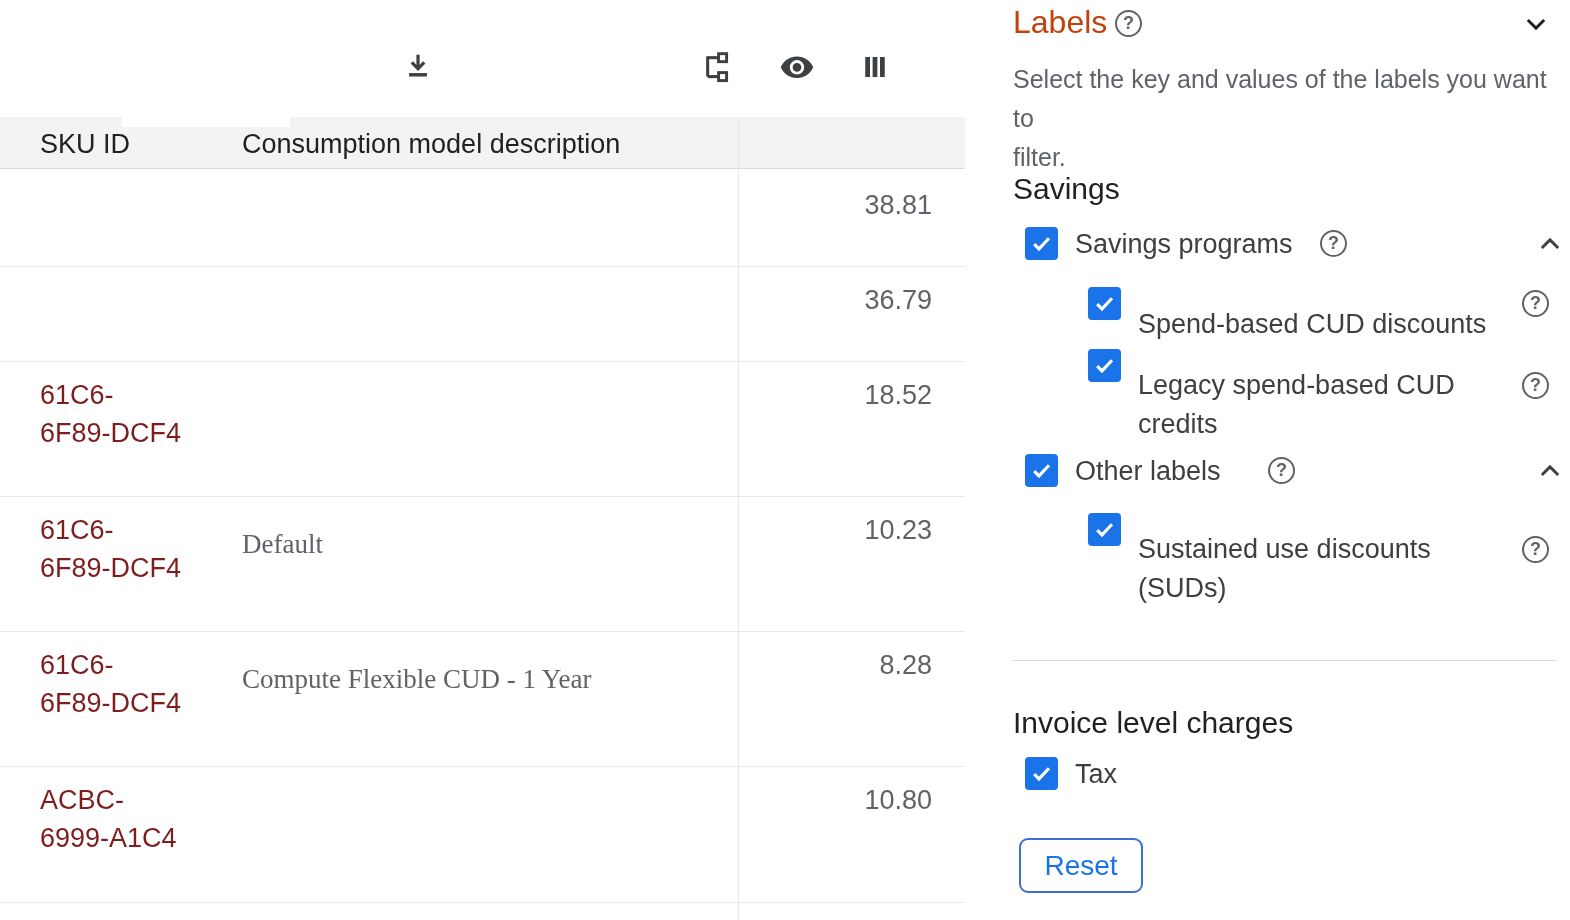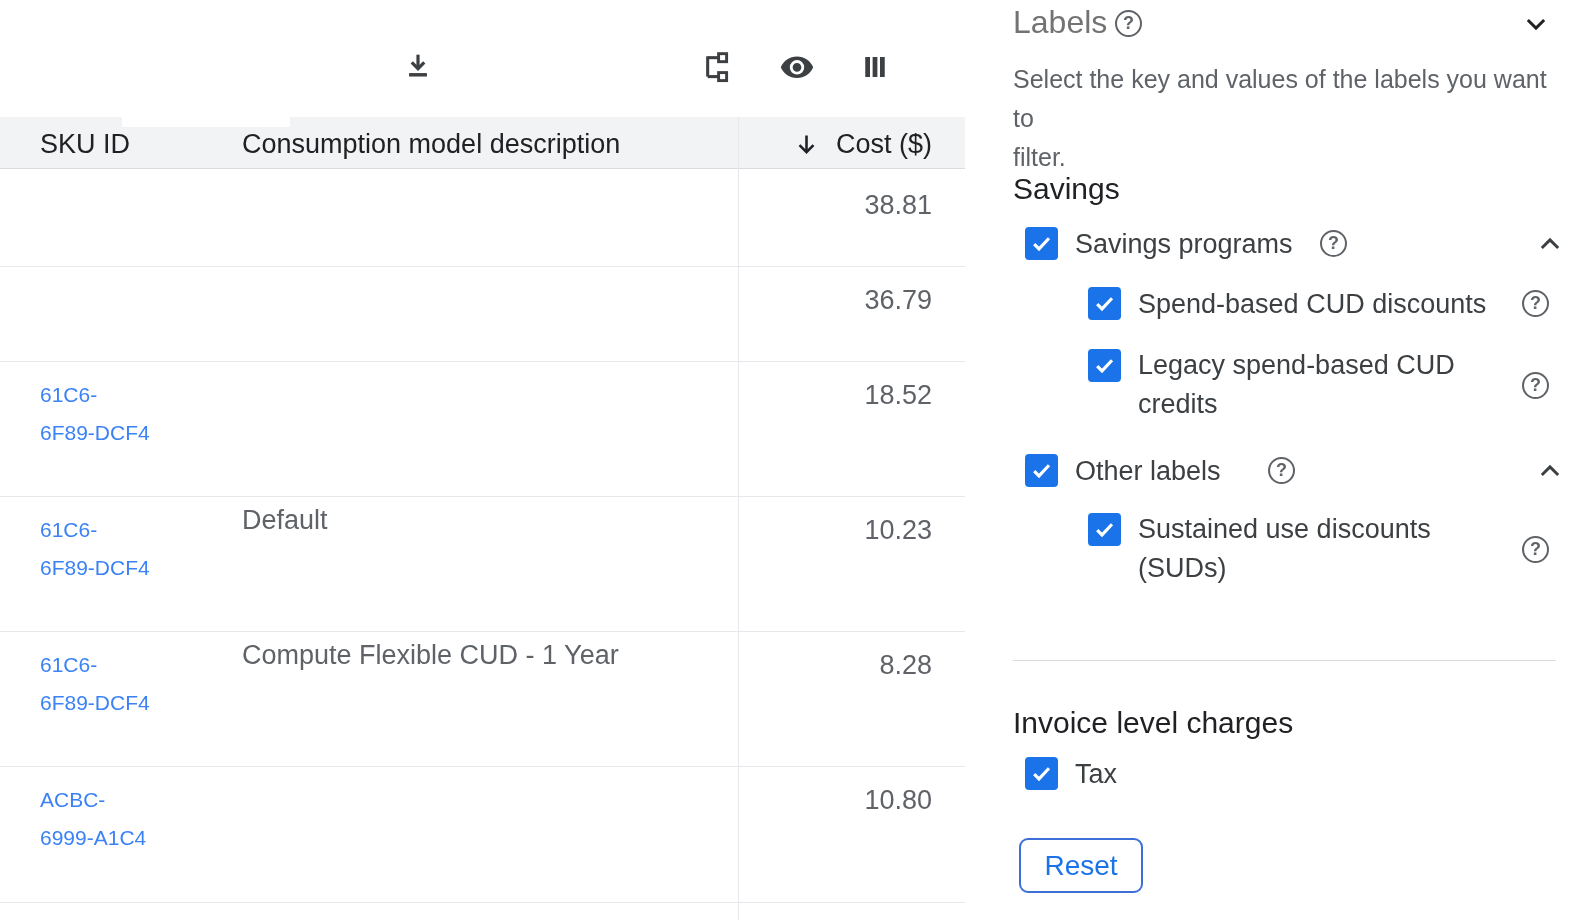--- a/index.html
+++ b/index.html
@@ -28,54 +28,54 @@
   .h-desc { left:242px; }
   .h-cost { right:33px; display:flex; align-items:center; gap:16px; }
   .redaction { position:absolute; left:122px; top:110px; width:168px; height:17px; background:#fff; }
 
   .tbody { position:absolute; left:0; top:172px; width:965px; }
   .trow { position:relative; width:965px; border-bottom:1px solid #e7e8ec; }
   .trow.sm { height:95px; }
   .trow.lg { height:135px; }
   .trow.xl { height:136px;padding-left:33px; }
   .trow.stub { height:17px; border-bottom:none; }
-  .c-sku  { position:absolute; left:40px;  top:14px; font-size:21px; line-height:38px;
-            color:#3b82f6; white-space:nowrap; }
-  .c-desc { position:absolute; left:242px; top:4px; font-size:27px; line-height:38px;
-            color:#5f6368; white-space:nowrap; }
+  .c-sku  { position:absolute; left:40px;  top:14px; font-size:27px; line-height:38px;
+            color:#7f1d1d; white-space:nowrap; }
+  .c-desc { position:absolute; left:242px; top:28px; font-size:27px; line-height:38px;
+            color:#5f6368; white-space:nowrap;font-family:Liberation Serif, serif; }
   .c-cost { position:absolute; right:33px; top:14px; font-size:27px; line-height:38px;
             color:#5f6368; }
   .cost-divider { position:absolute; left:738px; top:117px; height:803px; width:1px;
                   background:#e7e8ec; }
 
   
   .panel { position:absolute; left:1013px; top:0; width:557px; height:920px; }
   .panel-header { position:absolute; left:0; top:4px; width:543px; height:40px; }
-  .panel-title { position:absolute; left:0; top:0; font-size:32px; color:#737373; }
+  .panel-title { position:absolute; left:0; top:0; font-size:32px; color:#c2410c; }
   .help { display:inline-flex; width:27px; height:27px; border:2px solid #5f6368; border-radius:50%;
           align-items:center; justify-content:center; color:#5f6368; font-size:18px;
           font-weight:bold; background:#fff; cursor:pointer; flex:none; }
   .help::after { content:"?"; }
   .panel-title-help { position:absolute; left:102px; top:6px; }
   .chev { position:absolute; cursor:pointer; width:28px; height:28px; }
   .labels-chev { right:6px; top:6px; }
   .subtitle { position:absolute; left:0; top:60px; width:540px; font-size:25px; line-height:39px;
               color:#5f6368; }
   .sec-heading { position:absolute; left:0; font-size:30px; font-weight:500; color:#202124;text-align:center; }
   .savings-heading { top:172px; }
 
   .cb-row { position:absolute; left:0; width:557px; }
   .checkbox { position:absolute; width:33px; height:33px; background:#1a73e8; border-radius:4px;
               display:flex; align-items:center; justify-content:center; cursor:pointer; }
   .cb-label { position:absolute; font-size:27px; color:#3c4043; line-height:33px; }
   .cb-label.wrap { line-height:39px; width:345px; white-space:normal; }
   .cb-l0 .checkbox { left:12px; }
   .cb-l0 .cb-label { left:62px; }
   .cb-l1 .checkbox { left:75px; }
-  .cb-l1 .cb-label { left:125px; }
+  .cb-l1 .cb-label { left:125px;margin-top:20px; }
   .row-help-r { position:absolute; right:21px; }
   .divider { position:absolute; left:0; top:660px; width:543px; height:1px; background:#dadce0; }
   .invoice-heading { top:706px; }
   .reset-btn { position:absolute; left:6px; top:838px; width:124px; height:55px; background:#fff;
                border:2px solid #3e6fd9; border-radius:9px; color:#1a73e8; font-size:28px;
                font-weight:500; font-family:"Liberation Sans","DejaVu Sans",sans-serif;
                cursor:pointer; }
 </style>
 </head>
 <body>
@@ -111,27 +111,20 @@
           <rect x="4.2" y="4" width="3.8" height="16" fill="#3c4043"></rect>
           <rect x="10.1" y="4" width="3.8" height="16" fill="#3c4043"></rect>
           <rect x="16" y="4" width="3.8" height="16" fill="#3c4043"></rect>
         </svg>
       </button>
     </div>
 
     <div class="thead">
       <span class="hcell h-sku">SKU ID</span>
       <span class="hcell h-desc">Consumption model description</span>
-      <span class="hcell h-cost">
-        <svg width="27" height="27" viewBox="0 0 24 24" fill="none">
-          <path d="M12 4v14.5" stroke="#202124" stroke-width="2.3"></path>
-          <path d="M5.8 12.6 12 18.8l6.2-6.2" fill="none" stroke="#202124" stroke-width="2.3"></path>
-        </svg>
-        <span>Cost ($)</span>
-      </span>
     </div>
     <div class="redaction"></div>
 
     <div class="tbody">
       <div class="trow sm">
         <span class="c-cost">38.81</span>
       </div>
       <div class="trow sm">
         <span class="c-cost">36.79</span>
       </div>

